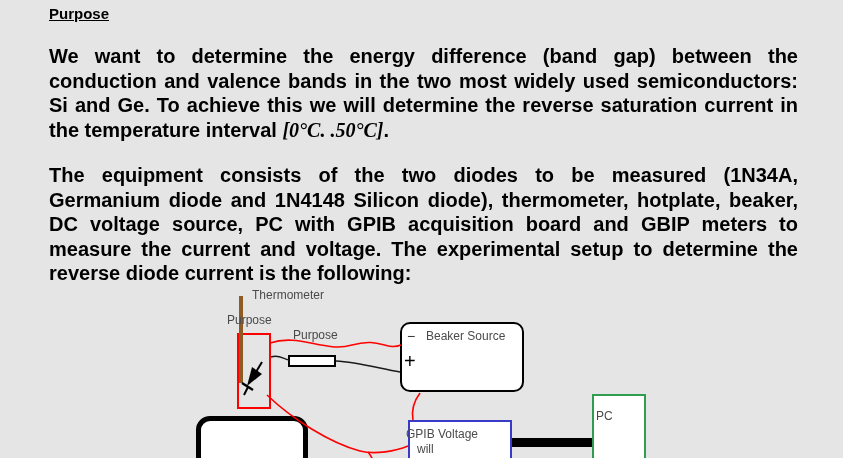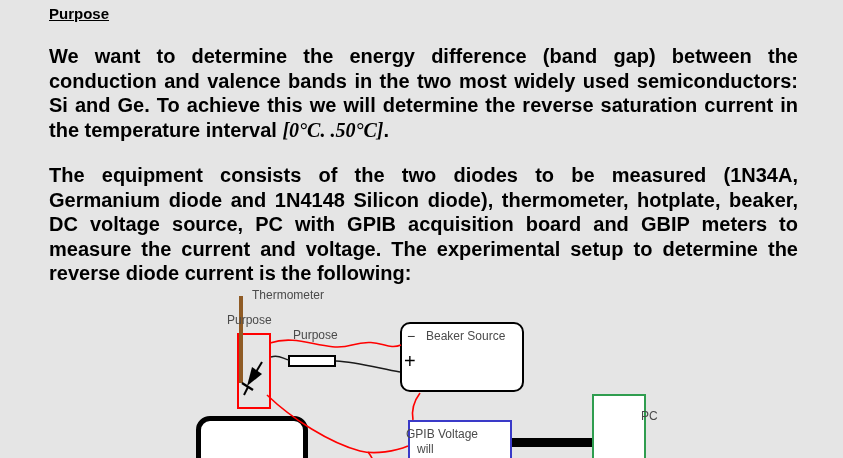--- a/index.html
+++ b/index.html
@@ -41,21 +41,21 @@
     line-height:14px;
   }
   .lbl-thermometer { left:252px; top:3px; }
   .lbl-beaker      { left:227px; top:28px; }
   .lbl-resistor    { left:293px; top:43px; }
   .lbl-vsource     { left:426px; top:44px; }
   .lbl-minus       { left:407px; top:44px; font-size:14px; color:#333; }
   .lbl-plus        { left:404px; top:69px; font-size:20px; color:#000; }
   .lbl-gpib1       { left:406px; top:142px; }
   .lbl-gpib2       { left:417px; top:157px; }
-  .lbl-pc          { left:641px; top:124px; }
+  .lbl-pc          { left:596px; top:124px; }
 </style>
 </head>
 <body>
 
 <div class="page">
 
   <div class="textcol">
     <h2 class="doc-heading">Purpose</h2>
     <p class="doc-para"><span>We want to determine the energy difference (band gap) between the conduction and valence bands in the two most widely used semiconductors: Si and Ge. To achieve this we will determine the reverse saturation current in the temperature interval </span><span class="math">[0°C. .50°C]</span><span>.</span></p>
 

